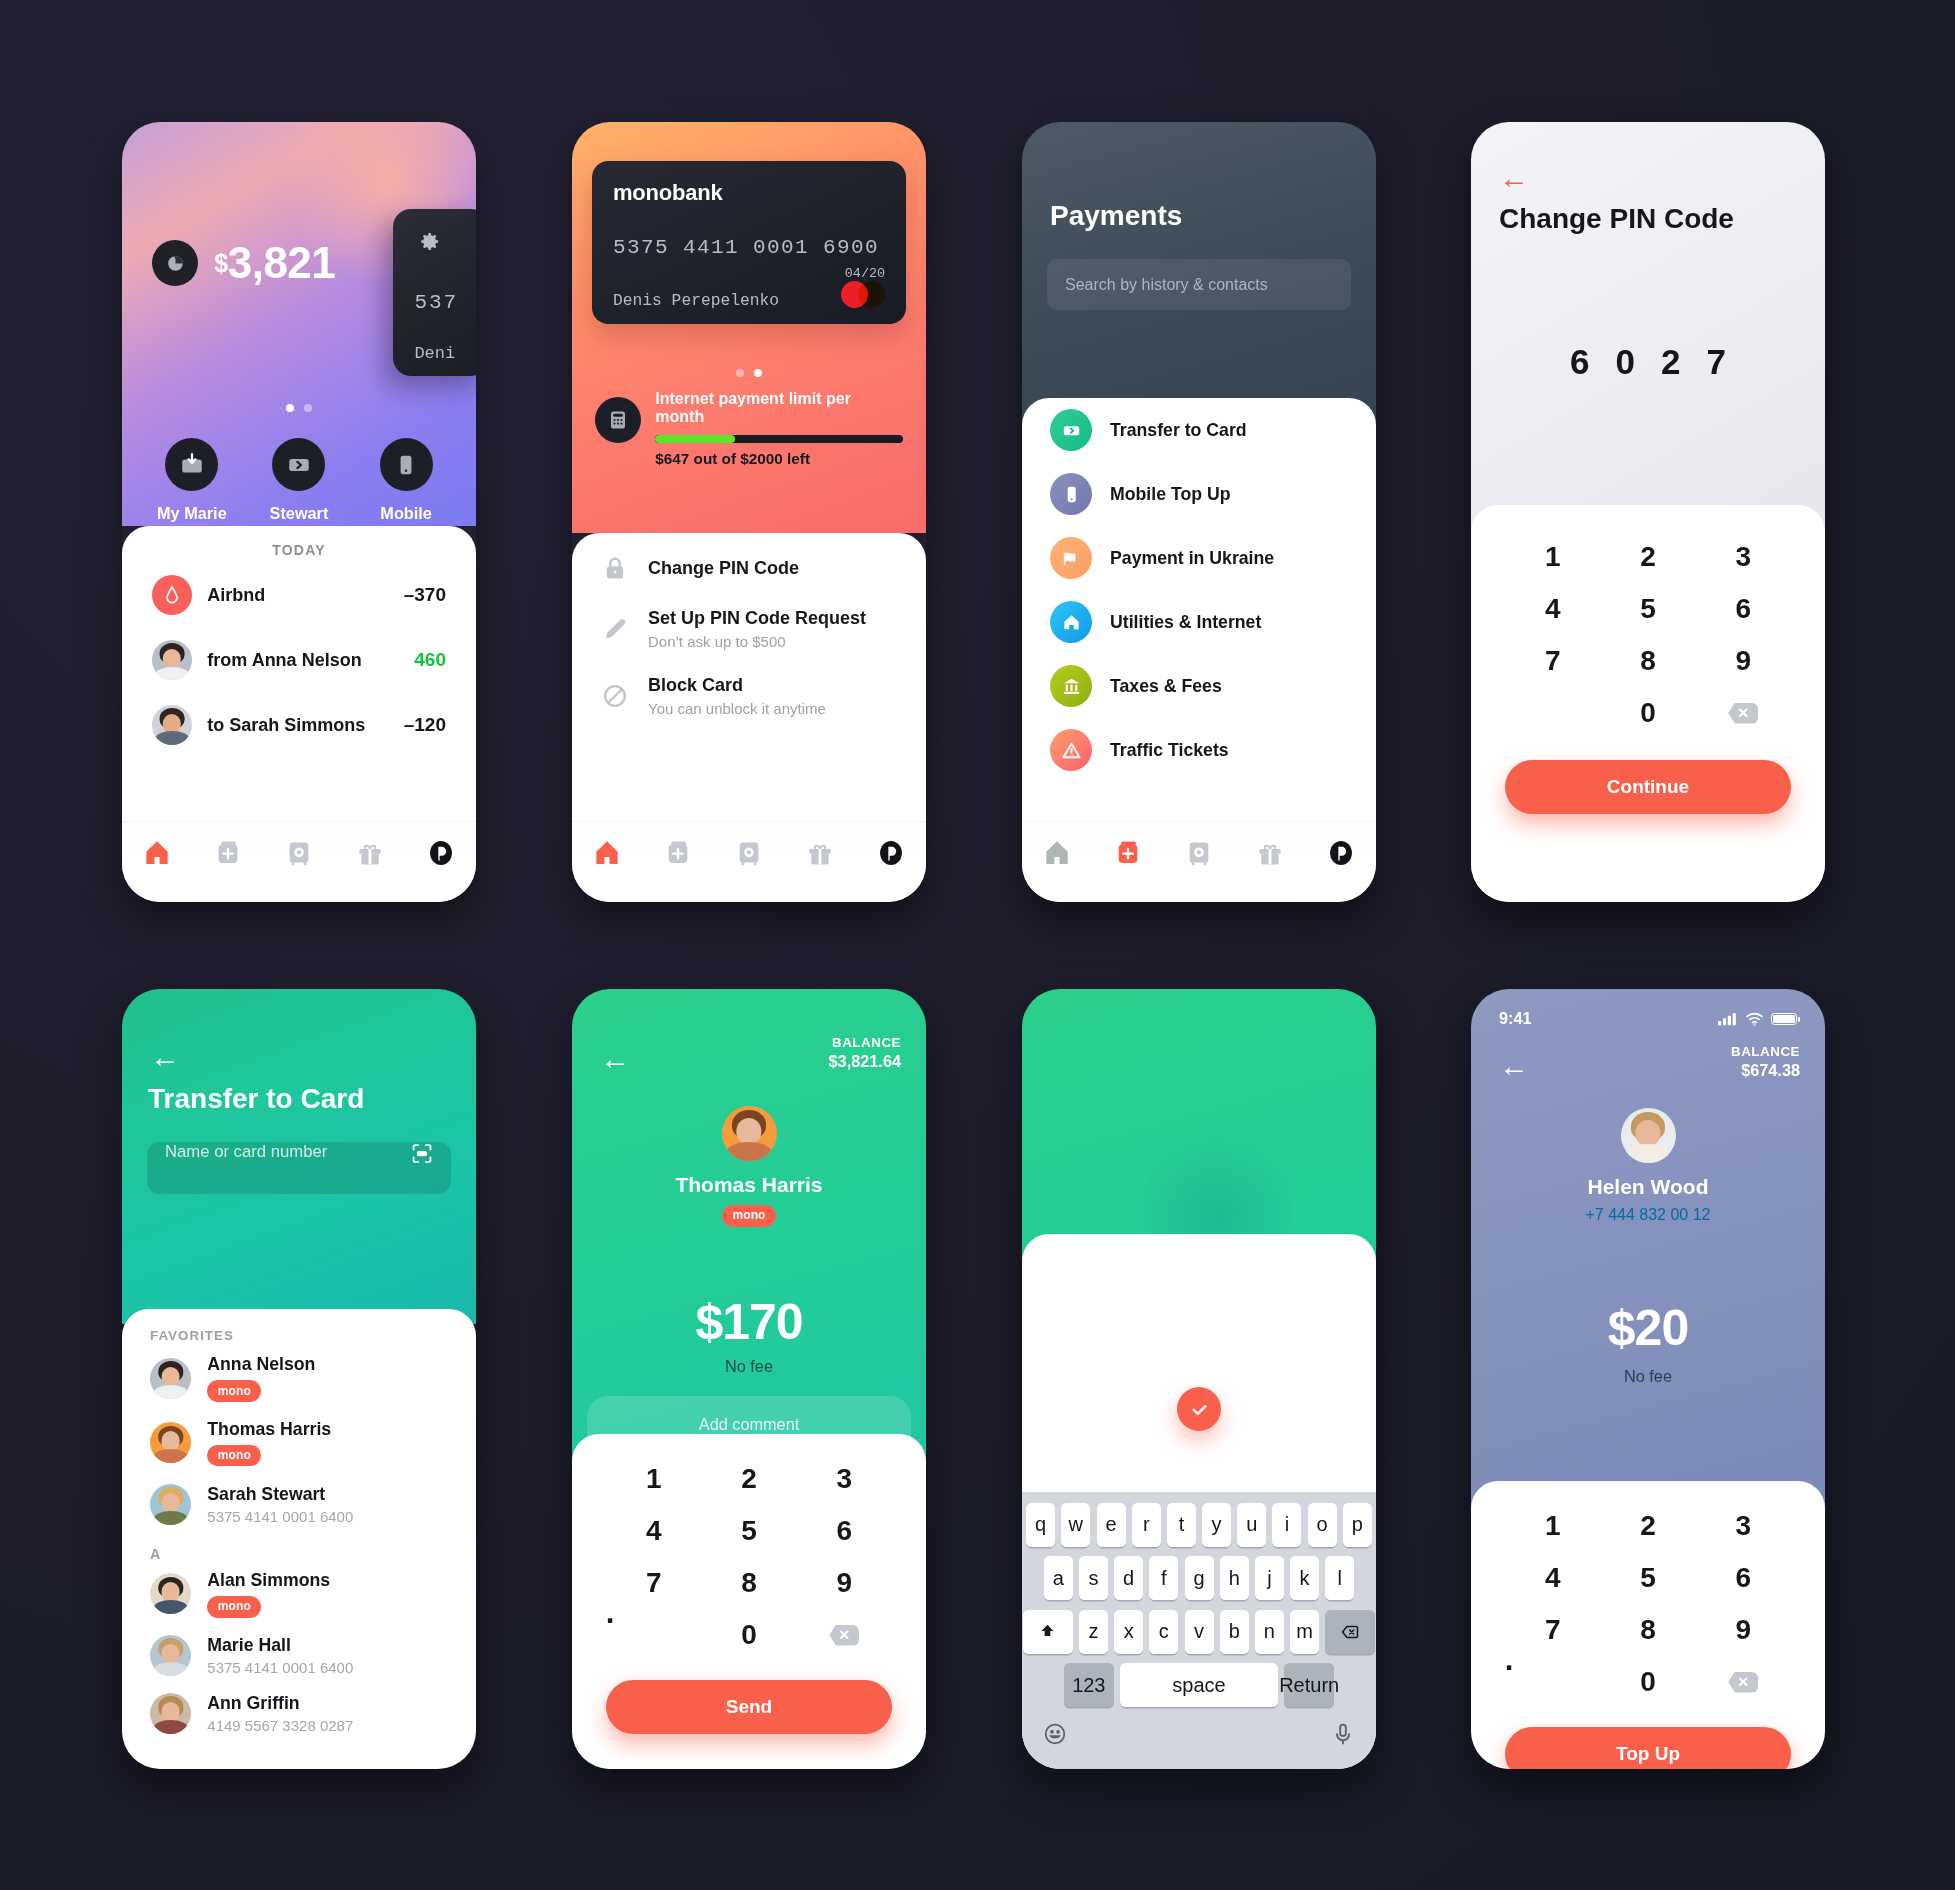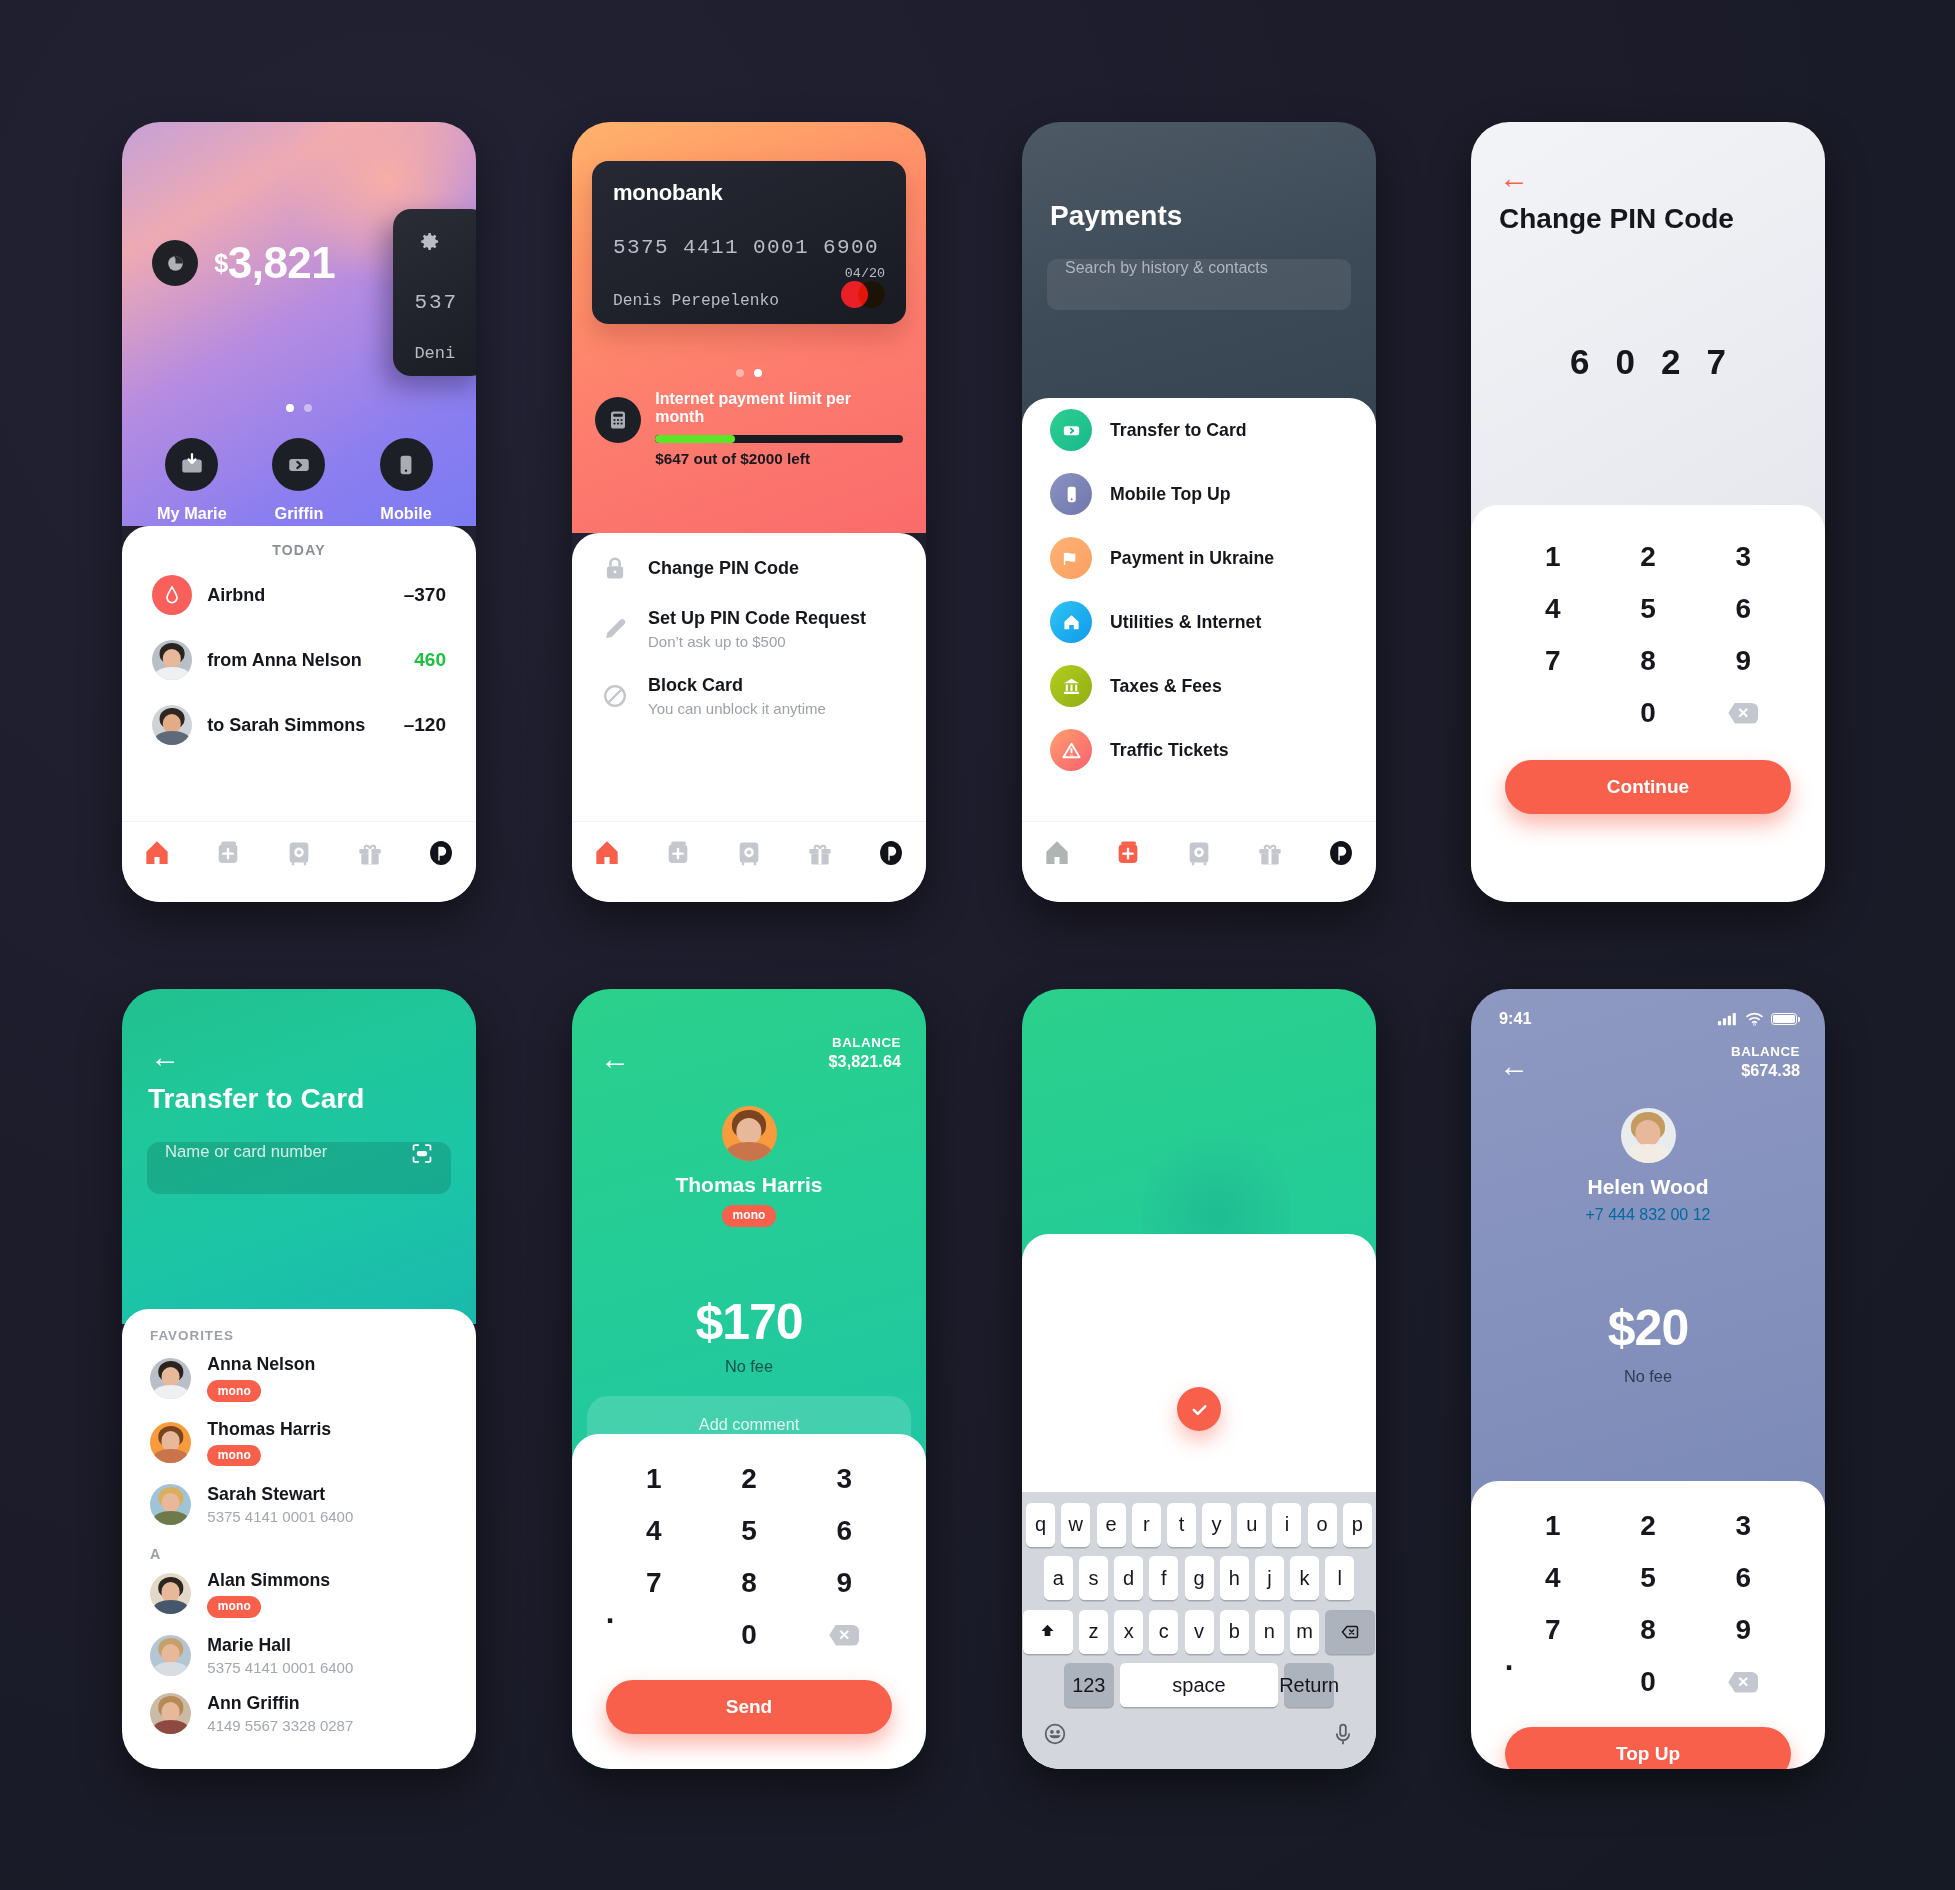--- a/index.html
+++ b/index.html
@@ -155,21 +155,21 @@
   .row2 .t { font-size:18px; font-weight:700; color:#15171c; }
   .row2 .s { font-size:15px; color:#9ea1a8; margin-top:3.8px; }
 
   
   .s3-top { position:absolute;left:0;right:0;top:0;height:325px;
     background: linear-gradient(165deg,#4d5a66 0%, #3d4a57 50%, #354350 100%); }
   .s3-title { position:absolute; left:28px; top:78px; color:#fff; font-size:28px; font-weight:700; }
   .s3-search {
     position:absolute; left:25px; right:25px; top:137px; height:51px;
     background: rgba(255,255,255,.08); border-radius: 10px;
-    display:flex; align-items:flex-start; padding: 0 18px;
+    display:flex; align-items:center; padding: 0 18px;
     color:#aeb6bd; font-size:16px;
   }
   .s3-sheet { top: 276px; bottom: 0; }
   .pay-item { display:flex; align-items:center; gap:18px; padding: 11px 28px; }
   .pay-ico { width:42px;height:42px;border-radius:50%;display:flex;align-items:center;justify-content:center;flex:none; }
   .pay-lbl { font-size:17.7px; font-weight:700; color:#15171c; }
 
   
   .s4-top { position:absolute;left:0;right:0;top:0;bottom:0;
     background: linear-gradient(150deg,#f3f4f7 0%, #e6e8ee 60%, #dfe2e9 100%); }
@@ -286,21 +286,21 @@
           </div>
           <div class="lbl"><span>My Marie</span><br><span>Top Up</span></div>
         </div>
         <div class="action">
           <div class="ico">
             <svg viewBox="0 0 24 24" width="26" height="26">
                 <rect x="3" y="6.5" width="18" height="11" rx="2.5" fill="#a9acb4"></rect>
                 <path d="M10.5 9.2 13.8 12l-3.3 2.8" stroke="#1d1f26" stroke-width="2.1" fill="none" stroke-linecap="round" stroke-linejoin="round"></path>
               </svg>
           </div>
-          <div class="lbl"><span>Griffin</span><br><span>to Card</span></div>
+          <div class="lbl"><span>Stewart</span><br><span>to Card</span></div>
         </div>
         <div class="action">
           <div class="ico">
             <svg viewBox="0 0 24 24" width="26" height="26">
                 <rect x="7" y="3.5" width="10" height="17" rx="2.4" fill="#a9acb4"></rect>
                 <circle cx="12" cy="17.2" r="1.1" fill="#1d1f26"></circle>
               </svg>
           </div>
           <div class="lbl"><span>Mobile</span><br><span>Top Up</span></div>
         </div>

